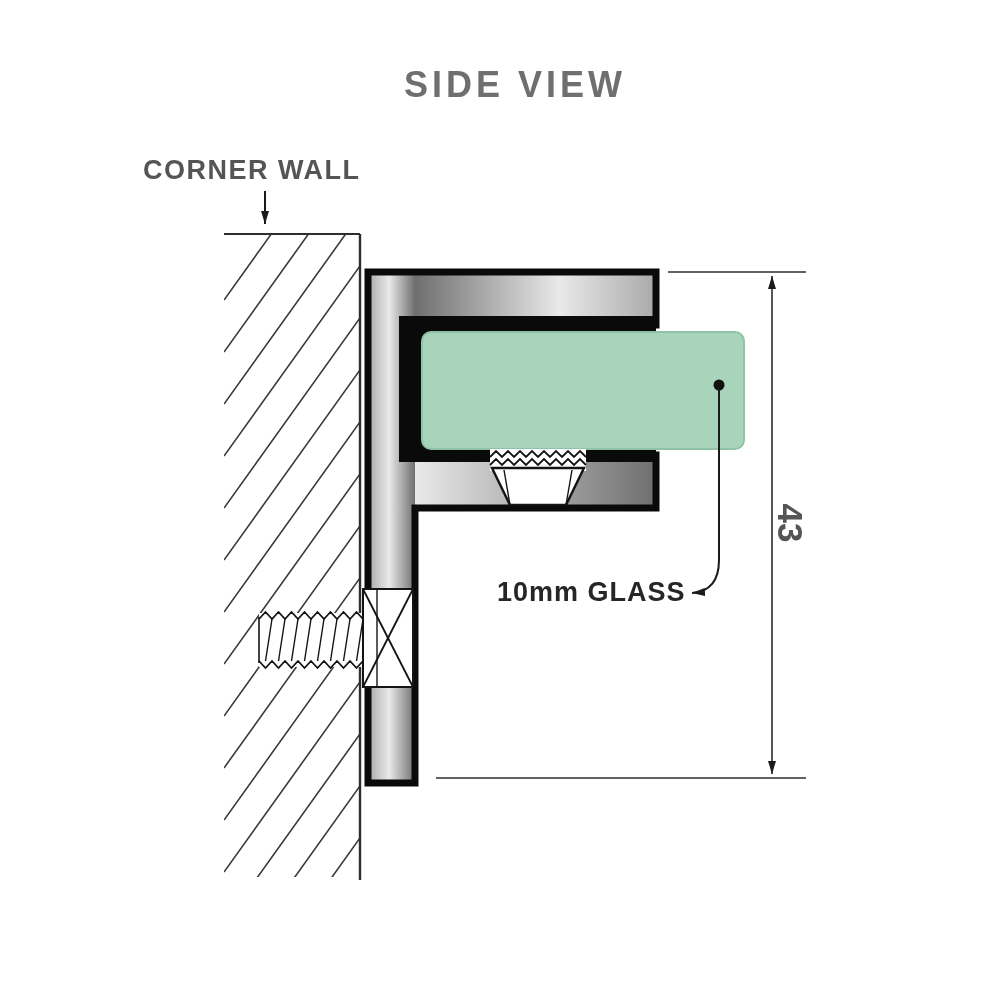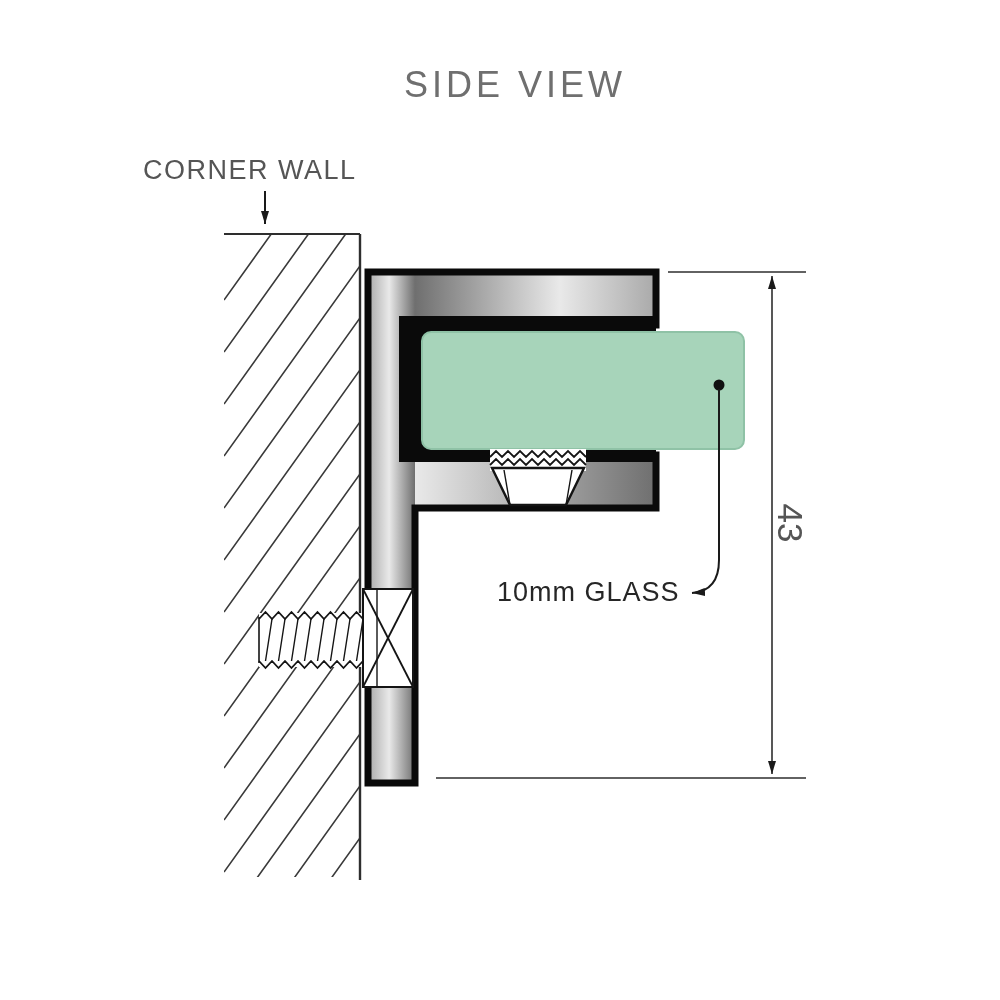--- a/index.html
+++ b/index.html
@@ -7,20 +7,21 @@
     padding: 0;
     background: #ffffff;
     font-family: "Liberation Sans", sans-serif;
   }
   .canvas {
     position: relative;
     width: 852px;
     height: 1000px;
     background: #ffffff;
     overflow: hidden;
+    font-weight: bold;
   }
   svg { display: block; }
   text { user-select: none; }
 </style>
 </head>
 <body>
 
 <div class="canvas">
 <svg width="1000" height="1000" viewBox="0 0 1000 1000">
   <defs>

